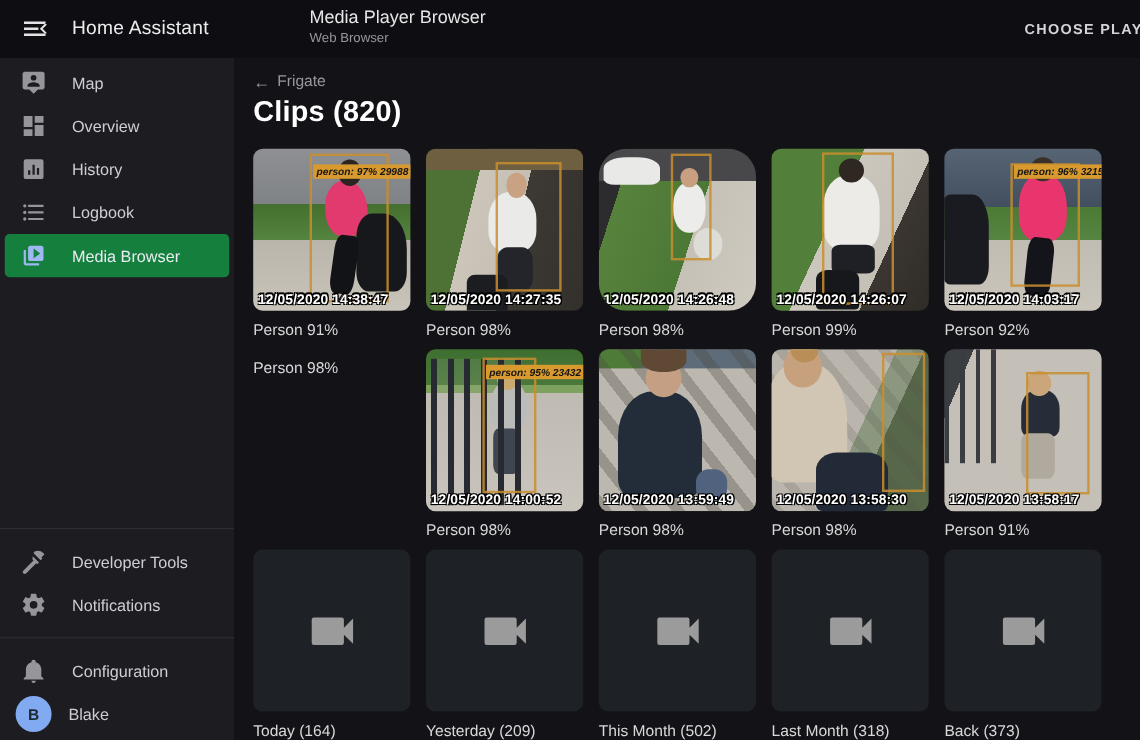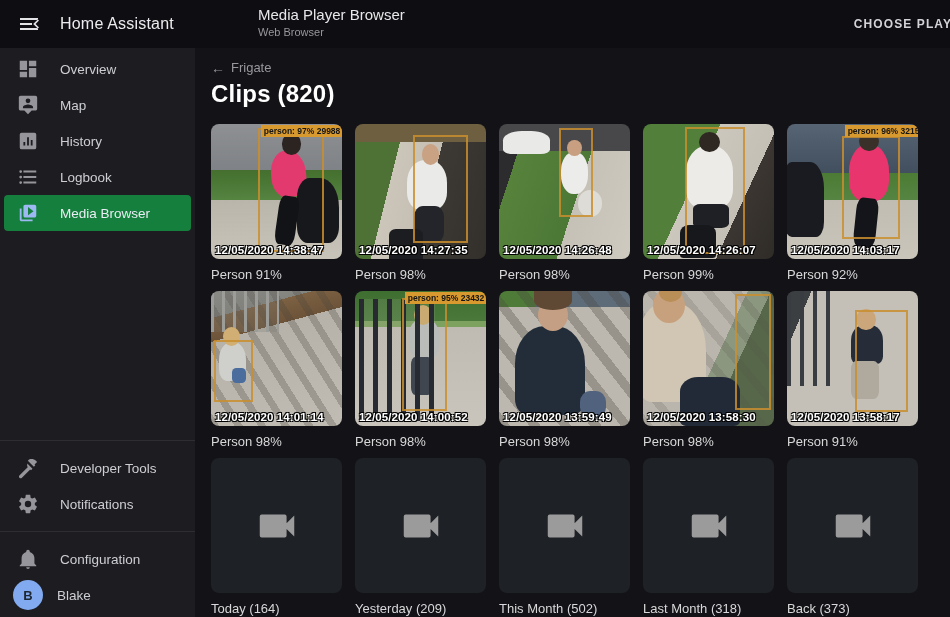--- a/index.html
+++ b/index.html
@@ -36,42 +36,42 @@
   .back-arrow{margin-right:6px;font-size:14px;line-height:1;}
   .page-title{margin:5px 0 16px;font-size:24px;font-weight:700;color:#fff;letter-spacing:.2px;}
 
   .grid{display:grid;grid-template-columns:repeat(5,131px);column-gap:13px;row-gap:9px;}
   .cell{width:131px;}
   .cap{margin-top:8px;font-size:13px;color:#d8d8da;white-space:nowrap;}
 
   .thumb{position:relative;width:131px;height:135px;border-radius:8px;overflow:hidden;background:#26262a;cursor:pointer;}
   .fig{position:absolute;}
   .bbox{position:absolute;border:2px solid var(--detection-box,#c98e2e);opacity:.85;z-index:2;box-sizing:border-box;}
-  .dtag{position:absolute;top:1px;background:var(--detection-tag-bg,#d89a2f);color:#151515;font-size:8.5px;font-weight:700;line-height:12px;padding:0 3px;white-space:nowrap;z-index:3;}
+  .dtag{position:absolute;top:13px;background:var(--detection-tag-bg,#d89a2f);color:#151515;font-size:8.5px;font-weight:700;line-height:12px;padding:0 3px;white-space:nowrap;z-index:3;font-style:italic;}
   .ts{position:absolute;left:4px;bottom:3px;z-index:4;font-size:11.5px;font-weight:800;color:#fff;white-space:nowrap;letter-spacing:.1px;
       text-shadow:-1px -1px 0 #000,1px -1px 0 #000,-1px 1px 0 #000,1px 1px 0 #000;}
 
   .fcard{width:131px;height:135px;border-radius:8px;background:#1e2126;display:flex;align-items:center;justify-content:center;cursor:pointer;}
   .vicon{width:46px;height:46px;color:#9b9b9b;}
   .vicon svg{width:46px;height:46px;display:block;}
 
   
   .t1{background:linear-gradient(180deg,#8e9093 0%,#7f8286 34%,#446f2e 34%,#558340 56%,#bab5ab 56%,#c9c4b9 100%);}
   .t1 .fa{left:46%;top:19%;width:27%;height:35%;background:#e23a6e;border-radius:50% 50% 40% 40%;transform:rotate(-6deg);}
   .t1 .fb{left:54%;top:7%;width:15%;height:16%;background:#2b2420;border-radius:50%;}
   .t1 .fc{left:66%;top:40%;width:32%;height:48%;background:#17181c;border-radius:30% 45% 25% 25%;}
   .t1 .fd{left:50%;top:53%;width:15%;height:36%;background:#121316;border-radius:25%;transform:rotate(8deg);}
 
   .t2{background:linear-gradient(180deg,#6d5f40 0%,#6d5f40 13%,rgba(0,0,0,0) 13%),linear-gradient(104deg,#4e7136 0%,#4e7136 30%,#cbc5ba 30%,#c4beb3 56%,#3d3934 56%,#332f2b 100%);}
   .t2 .fa{left:40%;top:27%;width:30%;height:37%;background:#eaeae8;border-radius:45% 45% 35% 35%;}
   .t2 .fb{left:51%;top:15%;width:13%;height:15%;background:#c9a183;border-radius:50%;}
   .t2 .fc{left:45%;top:61%;width:23%;height:27%;background:#23252b;border-radius:30%;}
   .t2 .fd{left:26%;top:78%;width:26%;height:22%;background:#1c1d21;border-radius:20% 20% 0 0;}
 
-  .t3{background:linear-gradient(180deg,#48484a 0%,#48484a 20%,rgba(0,0,0,0) 20%),linear-gradient(108deg,#2c2c2e 0%,#2c2c2e 16%,#57823c 16%,#4c7836 58%,#c6c1b6 58%,#cfcabf 100%);}
+  .t3{background:linear-gradient(180deg,#48484a 0%,#48484a 20%,rgba(0,0,0,0) 20%),linear-gradient(108deg,#2c2c2e 0%,#2c2c2e 16%,#57823c 16%,#4c7836 58%,#c6c1b6 58%,#cfcabf 100%);border-radius:23px;}
   .t3 .fa{left:3%;top:5%;width:36%;height:17%;background:#e9e9e7;border-radius:40% 40% 20% 20%;}
   .t3 .fb{left:47%;top:21%;width:21%;height:31%;background:#ececea;border-radius:45%;}
   .t3 .fc{left:52%;top:12%;width:11%;height:12%;background:#c8a081;border-radius:50%;}
   .t3 .fd{left:60%;top:49%;width:19%;height:20%;background:#dddcd6;border-radius:50%;}
 
   .t4{background:linear-gradient(115deg,#52803a 0%,#52803a 40%,#ccc7bc 40%,#c5c0b5 70%,#3b3631 70%,#2f2b27 100%);}
   .t4 .fa{left:33%;top:16%;width:36%;height:46%;background:#edebe8;border-radius:42% 42% 30% 30%;}
   .t4 .fb{left:43%;top:6%;width:16%;height:15%;background:#2f2721;border-radius:50%;}
   .t4 .fc{left:38%;top:59%;width:28%;height:18%;background:#1e2025;border-radius:20%;}
   .t4 .fd{left:28%;top:75%;width:28%;height:24%;background:#17181c;border-radius:25% 25% 10% 10%;}
@@ -131,32 +131,32 @@
       <div class="tb-sub">Web Browser</div>
     </div>
     <span class="choose-player">CHOOSE PLAYER</span>
   </div>
 
   <nav class="sidebar">
     <div class="side-group" id="side-main">
         <div class="sitem">
           <span class="sicon">
             <svg viewBox="0 0 24 24">
+              <path fill="currentColor" fill-rule="evenodd" d="M20,2H4C2.9,2 2,2.9 2,4V16C2,17.1 2.9,18 4,18H8L12,22L16,18H20C21.1,18 22,17.1 22,16V4C22,2.9 21.1,2 20,2M12,4.8A2.6,2.6 0 0,1 14.6,7.4A2.6,2.6 0 0,1 12,10A2.6,2.6 0 0,1 9.4,7.4A2.6,2.6 0 0,1 12,4.8M17.5,15.5H6.5V14.3C6.5,12.4 10.2,11.4 12,11.4C13.8,11.4 17.5,12.4 17.5,14.3V15.5Z"></path>
+            </svg>
+          </span>
+          <span class="slabel">Map</span>
+        </div>
+        <div class="sitem">
+          <span class="sicon">
+            <svg viewBox="0 0 24 24">
               <path fill="currentColor" d="M13,3V9H21V3H13M13,21H21V11H13V21M3,21H11V15H3V21M3,13H11V3H3V13Z"></path>
             </svg>
           </span>
           <span class="slabel">Overview</span>
-        </div>
-        <div class="sitem">
-          <span class="sicon">
-            <svg viewBox="0 0 24 24">
-              <path fill="currentColor" fill-rule="evenodd" d="M20,2H4C2.9,2 2,2.9 2,4V16C2,17.1 2.9,18 4,18H8L12,22L16,18H20C21.1,18 22,17.1 22,16V4C22,2.9 21.1,2 20,2M12,4.8A2.6,2.6 0 0,1 14.6,7.4A2.6,2.6 0 0,1 12,10A2.6,2.6 0 0,1 9.4,7.4A2.6,2.6 0 0,1 12,4.8M17.5,15.5H6.5V14.3C6.5,12.4 10.2,11.4 12,11.4C13.8,11.4 17.5,12.4 17.5,14.3V15.5Z"></path>
-            </svg>
-          </span>
-          <span class="slabel">Map</span>
         </div>
         <div class="sitem">
           <span class="sicon">
             <svg viewBox="0 0 24 24">
               <path fill="currentColor" fill-rule="evenodd" d="M5,3H19A2,2 0 0,1 21,5V19A2,2 0 0,1 19,21H5A2,2 0 0,1 3,19V5A2,2 0 0,1 5,3M7,13H9V17H7V13M11,8H13V17H11V8M15,11H17V17H15V11Z"></path>
             </svg>
           </span>
           <span class="slabel">History</span>
         </div>
         <div class="sitem">
@@ -271,28 +271,20 @@
             <div class="fig fb"></div>
             <div class="fig fc"></div>
             <div class="fig fd"></div>
             <div class="bbox" style="left:42%;top:9%;width:44%;height:76%"></div>
             <div class="dtag" style="left:44%">person: 96% 32154</div>
             <div class="ts">12/05/2020 14:03:17</div>
           </div>
           <div class="cap">Person 92%</div>
         </div>
         <div class="cell">
-          <div class="thumb t6">
-            <div class="fig fa"></div>
-            <div class="fig fb"></div>
-            <div class="fig fc"></div>
-            <div class="fig fd"></div>
-            <div class="bbox" style="left:2%;top:36%;width:30%;height:46%"></div>
-            <div class="ts">12/05/2020 14:01:14</div>
-          </div>
           <div class="cap">Person 98%</div>
         </div>
         <div class="cell">
           <div class="thumb t7">
             <div class="fig fa"></div>
             <div class="fig fb"></div>
             <div class="fig fc"></div>
             <div class="fig fd"></div>
             <div class="bbox" style="left:36%;top:5%;width:34%;height:84%"></div>
             <div class="dtag" style="left:38%">person: 95% 23432</div>

